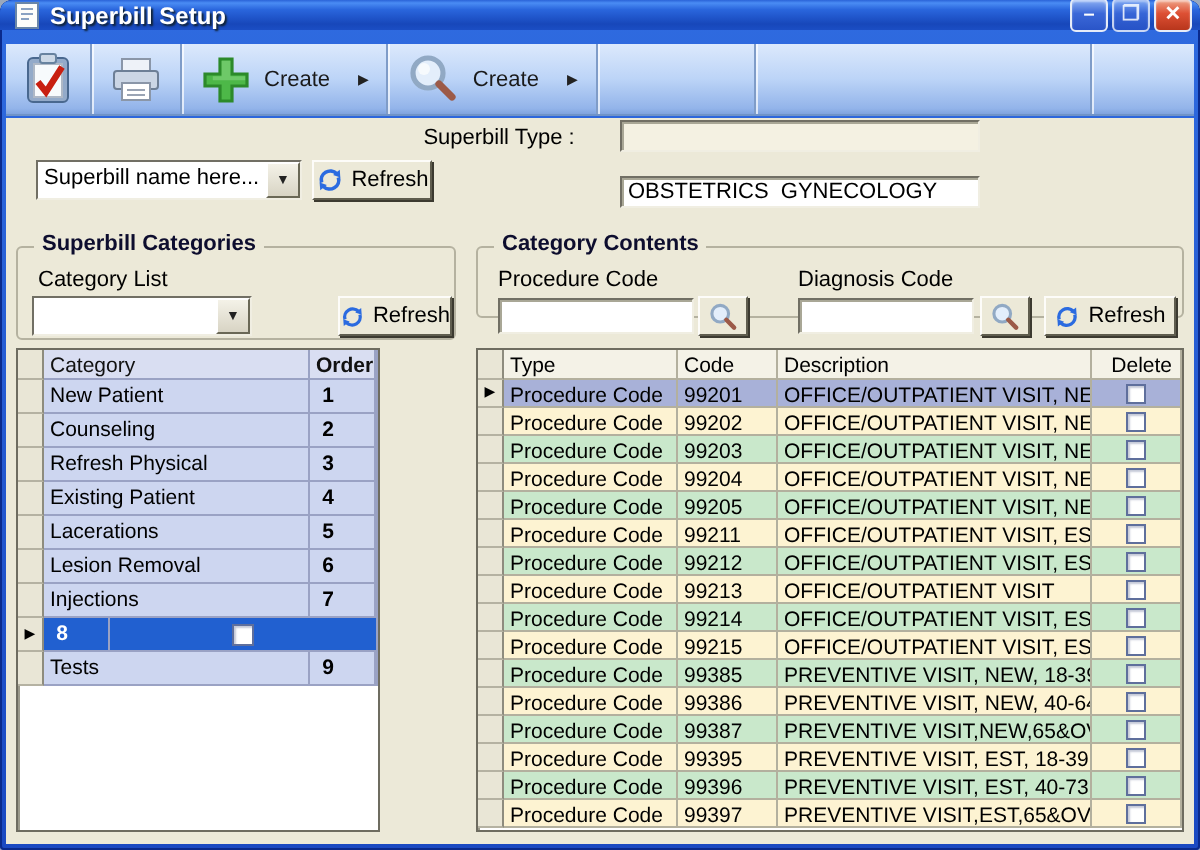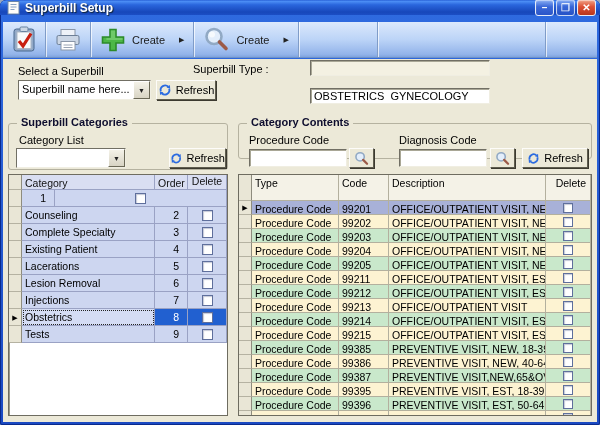--- a/index.html
+++ b/index.html
@@ -95,29 +95,29 @@
   .arrow { font-size:7px; color:#000; line-height:1; }
   .arrow::after { content:""; }
   .grow.selected .arrow::after { content:"▶"; }
 
   
   .lgrid { --line:#9aa2c4; }
   .lgrid .ghead { height:15px; background:#d9def2; }
   .lgrid .ghead .gcell { font-size:10.5px; color:#111; }
   .lgrid .grow { height:17px; background:#cdd6f0; }
   .c-cat   { flex:0 0 133px; }
-  .c-order { flex:0 0 33px; text-align:right; padding-right:8px; }
+  .c-order { flex:0 0 33px; text-align:right; padding-right:20px;font-weight:bold; }
   .c-del   { flex:1 1 auto; display:flex; align-items:center; justify-content:center; padding:0; }
   .lgrid .grow.selected .c-cat { outline:1px dotted #222; outline-offset:-2px; background:#d4dcf4; }
   .lgrid .grow.selected .c-order,
   .lgrid .grow.selected .c-del { background:#2160d0; color:#fff; }
 
   
   .rgrid { --line:#b3b09e; }
-  .rgrid .ghead { height:26px; background:#f4f2e7; }
+  .rgrid .ghead { height:15px; background:#f4f2e7; }
   .rgrid .grow { height:14px; }
   .c-type { flex:0 0 87px; }
   .c-code { flex:0 0 50px; }
   .c-desc { flex:0 0 157px; }
   .c-rdel { flex:1 1 auto; display:flex; align-items:center; justify-content:center; padding:0; }
   .rgrid .ghead .c-rdel { display:block; text-align:right; padding:1px 4px; }
   .rgrid .grow:nth-of-type(odd)  { background:#c9e8cb; }
   .rgrid .grow:nth-of-type(even) { background:#fdf3d2; }
   .rgrid .grow.selected { background:#a8b1d8 !important; }
   .rgrid .grow.selected .gcell { background:#a8b1d8; }
@@ -188,38 +188,37 @@
     </div>
     <div class="tsep"></div>
     <div class="tspacer" style="width:78px"></div>
     <div class="tsep"></div>
     <div class="tspacer" style="width:167px"></div>
     <div class="tsep"></div>
   </div>
 
   <div class="client">
 
-    <div class="abs lbl" style="left:15px; top:6px;">Select a Superbill</div>
     <div class="abs combo sunken" style="left:15px; top:21px; width:133px; height:20px;">
       <div class="combo-text">Superbill name here...</div>
       <div class="combo-btn">
           <span>▼</span>
         </div>
     </div>
     <div class="abs btn3d" style="left:153px; top:21px; width:60px; height:20px;">
       <svg width="14" height="14" viewBox="0 0 16 16">
         <path d="M3.2 9.5 A5.2 5.2 0 0 1 11.8 4.3" fill="none" stroke="#2b6be0" stroke-width="2.1"></path>
         <path d="M13.6 2.2 l0.3 4.4 -4.1 -1.5 z" fill="#2b6be0"></path>
         <path d="M12.8 6.5 A5.2 5.2 0 0 1 4.2 11.7" fill="none" stroke="#2b6be0" stroke-width="2.1"></path>
         <path d="M2.4 13.8 l-0.3 -4.4 4.1 1.5 z" fill="#2b6be0"></path>
       </svg>
       <span>Refresh</span>
     </div>
 
-    <div class="abs lbl" style="left:190px; top:4px; width:113px; text-align:left;">Superbill Type :</div>
+    <div class="abs lbl" style="left:190px; top:4px; width:113px; text-align:center;">Superbill Type :</div>
     <div class="abs sunken field dim" style="left:307px; top:1px; width:180px; height:16px;"></div>
 
     <div class="abs sunken field" style="left:307px; top:29px; width:180px; height:16px;">OBSTETRICS  GYNECOLOGY</div>
 
     <div class="abs groupbox" style="left:5px; top:64px; width:220px; height:47px;">
       <span class="group-title">Superbill Categories</span>
       <div class="abs lbl" style="left:10px; top:10px;">Category List</div>
       <div class="abs combo sunken" style="left:7px; top:24px; width:110px; height:20px;">
         <div class="combo-text"></div>
         <div class="combo-btn">
@@ -266,33 +265,34 @@
         <svg width="13" height="13" viewBox="0 0 16 16">
           <path d="M3.2 9.5 A5.2 5.2 0 0 1 11.8 4.3" fill="none" stroke="#2b6be0" stroke-width="2.1"></path>
           <path d="M13.6 2.2 l0.3 4.4 -4.1 -1.5 z" fill="#2b6be0"></path>
           <path d="M12.8 6.5 A5.2 5.2 0 0 1 4.2 11.7" fill="none" stroke="#2b6be0" stroke-width="2.1"></path>
           <path d="M2.4 13.8 l-0.3 -4.4 4.1 1.5 z" fill="#2b6be0"></path>
         </svg>
         <span>Refresh</span>
       </div>
     </div>
 
-    <div class="abs grid lgrid" style="left:5px; top:115px; width:220px; height:242px;">
+    <div class="abs grid lgrid" style="left:5px; top:115px; width:182px; height:242px;">
       <div class="ghead">
         <div class="rowhdr"></div>
         <div class="gcell c-cat">Category</div>
         <div class="gcell c-order">Order</div>
         <div class="gcell c-del" style="justify-content:center; font-size:10.5px;">Delete</div>
       </div>
       <div>
 
           <div class="grow">
             <div class="rowhdr">
               <span class="arrow"></span>
             </div>
+            <div class="gcell c-cat">New Patient</div>
             <div class="gcell c-order">1</div>
             <div class="gcell c-del">
               <span class="checkbox"></span>
             </div>
           </div>
 
           <div class="grow">
             <div class="rowhdr">
               <span class="arrow"></span>
             </div>
@@ -300,21 +300,21 @@
             <div class="gcell c-order">2</div>
             <div class="gcell c-del">
               <span class="checkbox"></span>
             </div>
           </div>
 
           <div class="grow">
             <div class="rowhdr">
               <span class="arrow"></span>
             </div>
-            <div class="gcell c-cat">Complete Specialty</div>
+            <div class="gcell c-cat">Refresh Physical</div>
             <div class="gcell c-order">3</div>
             <div class="gcell c-del">
               <span class="checkbox"></span>
             </div>
           </div>
 
           <div class="grow">
             <div class="rowhdr">
               <span class="arrow"></span>
             </div>
@@ -355,21 +355,20 @@
             <div class="gcell c-order">7</div>
             <div class="gcell c-del">
               <span class="checkbox"></span>
             </div>
           </div>
 
           <div class="grow selected">
             <div class="rowhdr">
               <span class="arrow"></span>
             </div>
-            <div class="gcell c-cat">Obstetrics</div>
             <div class="gcell c-order">8</div>
             <div class="gcell c-del">
               <span class="checkbox"></span>
             </div>
           </div>
 
           <div class="grow">
             <div class="rowhdr">
               <span class="arrow"></span>
             </div>
@@ -559,21 +558,21 @@
               <span class="checkbox"></span>
             </div>
           </div>
 
           <div class="grow">
             <div class="rowhdr">
               <span class="arrow"></span>
             </div>
             <div class="gcell c-type">Procedure Code</div>
             <div class="gcell c-code">99396</div>
-            <div class="gcell c-desc">PREVENTIVE VISIT, EST, 50-64</div>
+            <div class="gcell c-desc">PREVENTIVE VISIT, EST, 40-73</div>
             <div class="gcell c-rdel">
               <span class="checkbox"></span>
             </div>
           </div>
 
           <div class="grow">
             <div class="rowhdr">
               <span class="arrow"></span>
             </div>
             <div class="gcell c-type">Procedure Code</div>

